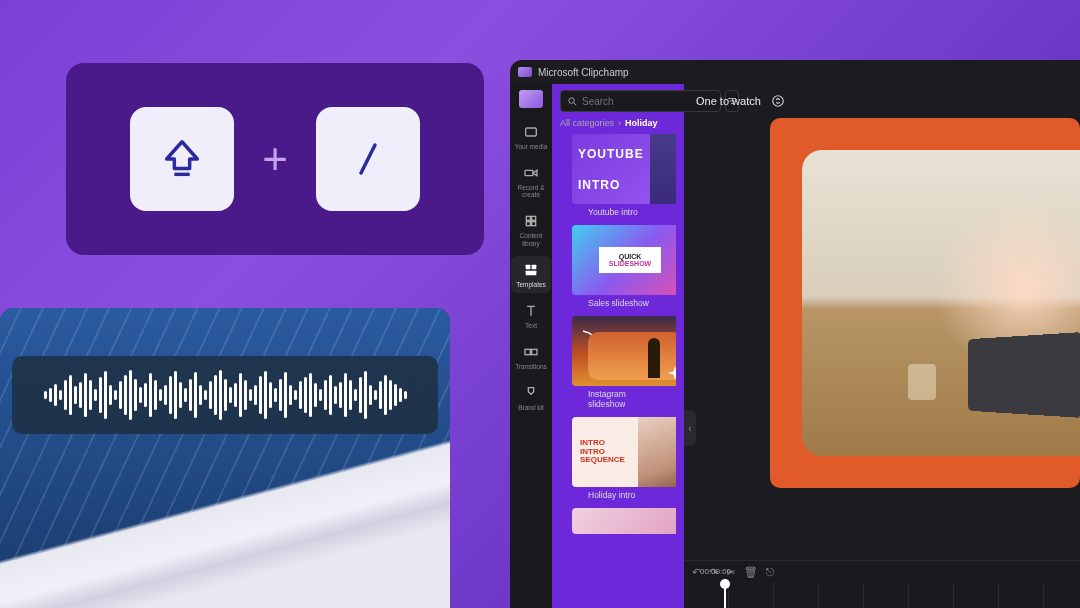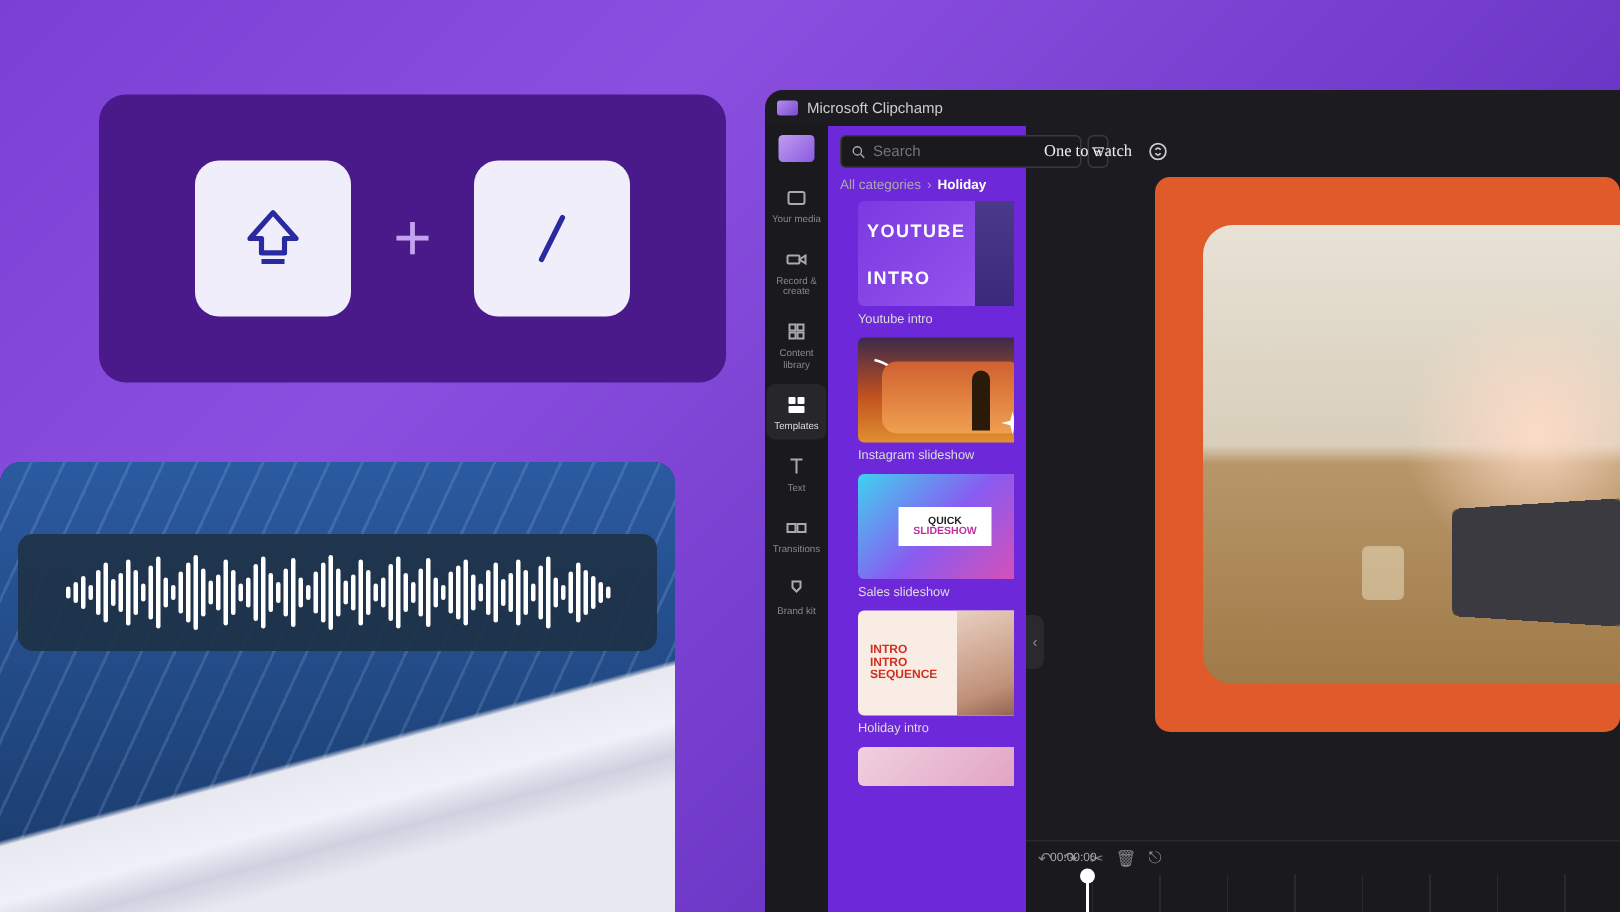--- a/index.html
+++ b/index.html
@@ -170,21 +170,21 @@
 .template-list { flex: 1; overflow: hidden; display: flex; flex-direction: column; gap: 2px; padding-left: 12px; }
 .template-item { cursor: pointer; }
 .template-thumb {
   width: 116px; height: 70px;
   border-radius: 4px;
   overflow: hidden;
   position: relative;
 }
 .template-title {
   font-size: 8.5px; color: #ddd;
-  margin: 3px 0 6px;
+  margin: 3px 16px 6px;
 }
 
 
 .thumb-youtube {
   background: linear-gradient(135deg, #7a3ae0, #9a5af0);
   display: flex;
 }
 .thumb-youtube .left {
   flex: 1; display: flex; flex-direction: column; justify-content: space-around;
   padding: 4px 6px;
@@ -259,21 +259,21 @@
 .preview-area {
   flex: 1;
   display: flex; flex-direction: column;
 }
 .preview-header {
   height: 34px;
   display: flex; align-items: center;
   padding: 0 12px;
   gap: 10px;
 }
-.preview-title { color: #eee; font-size: 11px; font-family: Liberation Serif, serif; }
+.preview-title { color: #eee; font-size: 11px; }
 .preview-canvas {
   flex: 1;
   display: flex; align-items: flex-start; justify-content: flex-start;
   padding: 0 0 0 86px;
 }
 .video-frame {
   width: 310px; height: 370px;
   background: #e05a2a;
   border-radius: 10px;
   padding: 32px 0 32px 32px;
@@ -540,43 +540,43 @@
           <div class="template-thumb thumb-youtube">
             <div class="left">
               <div class="lbl">YOUTUBE</div>
               <div class="lbl">INTRO</div>
             </div>
             <div class="photo"></div>
           </div>
           <div class="template-title">Youtube intro</div>
         </div>
         <div class="template-item">
+          <div class="template-thumb thumb-sales">
+            <div class="box">
+              <div class="txt1">QUICK</div>
+              <div class="txt2">SLIDESHOW</div>
+            </div>
+          </div>
+          <div class="template-title">Sales slideshow</div>
+        </div>
+        <div class="template-item">
           <div class="template-thumb thumb-insta">
             <svg style="position:absolute;left:6px;top:10px" width="30" height="30" viewBox="0 0 24 24" fill="none" stroke="#fff" stroke-width="1.4">
                 <path d="M4 4 Q14 6 18 16"></path>
                 <path d="M15 13 L18 16 L14 17"></path>
               </svg>
             <div class="inner"></div>
             <div class="giraffe"></div>
             <svg style="position:absolute;right:4px;bottom:4px" width="18" height="18" viewBox="0 0 24 24" fill="#fff">
                 <path d="M12 2 L14 10 L22 12 L14 14 L12 22 L10 14 L2 12 L10 10 Z"></path>
               </svg>
           </div>
           <div class="template-title">Instagram slideshow</div>
         </div>
         <div class="template-item">
-          <div class="template-thumb thumb-sales">
-            <div class="box">
-              <div class="txt1">QUICK</div>
-              <div class="txt2">SLIDESHOW</div>
-            </div>
-          </div>
-          <div class="template-title">Sales slideshow</div>
-        </div>
-        <div class="template-item">
           <div class="template-thumb thumb-holiday">
             <div class="left">
               <div class="t">INTRO</div>
               <div class="t">INTRO</div>
               <div class="t">SEQUENCE</div>
             </div>
             <div class="right"></div>
           </div>
           <div class="template-title">Holiday intro</div>
         </div>

